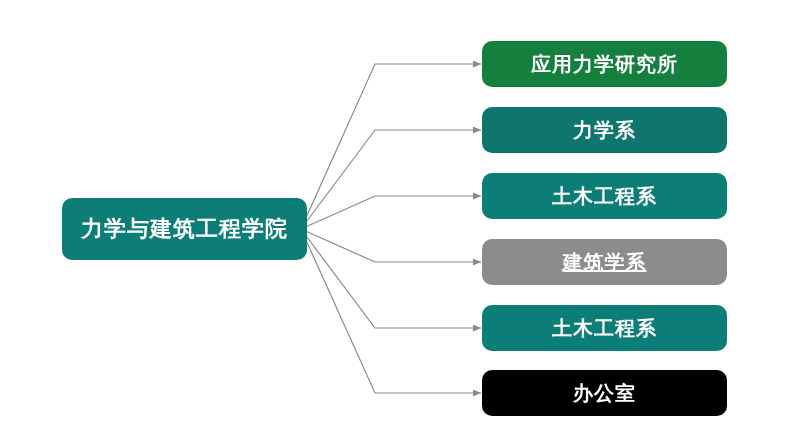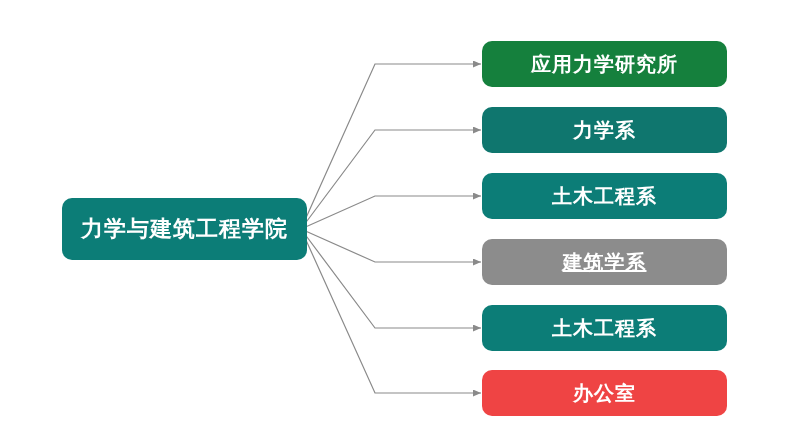--- a/index.html
+++ b/index.html
@@ -81,17 +81,17 @@
       </div>
       <div class="node child" style="top: 173px; background: rgb(12, 125, 119);">
         <span>土木工程系</span>
       </div>
       <div class="node child" style="top: 239px; background: rgb(140, 140, 140); text-decoration: underline;">
         <span>建筑学系</span>
       </div>
       <div class="node child" style="top: 305px; background: rgb(12, 125, 119);">
         <span>土木工程系</span>
       </div>
-      <div class="node child" style="top: 370px; background: #ef4444;">
+      <div class="node child" style="top: 370px; background: #000000;">
         <span>办公室</span>
       </div>
     </div>
 </div>
 
 </body></html>

